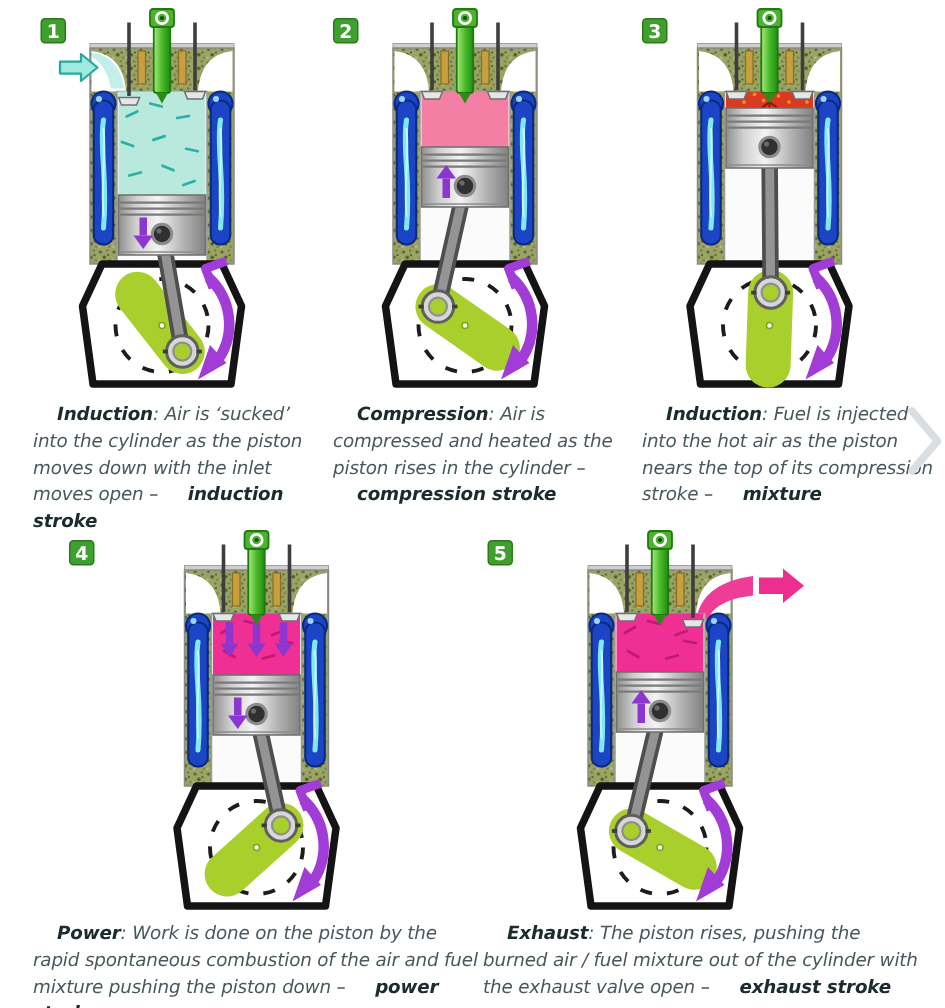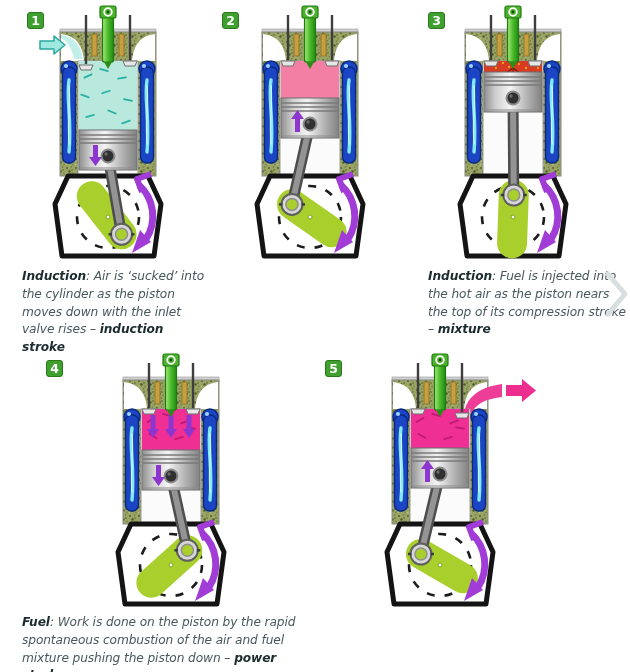--- a/index.html
+++ b/index.html
@@ -6,21 +6,21 @@
   .canvas{position:relative;width:630px;height:672px;background:#ffffff;overflow:hidden;
           font-family:"DejaVu Sans",sans-serif;}
   .panel{position:absolute;}
   .num{position:absolute;width:17px;height:17px;border-radius:3px;
        display:flex;align-items:center;justify-content:center;
        color:#ffffff;font-weight:bold;font-size:12.5px;font-style:normal;
        border:1px solid #2a7a1c;box-sizing:border-box;}
   .engine{position:absolute;}
   .caption{position:absolute;margin:0;font-style:italic;font-size:12.2px;
            line-height:1.46;color:#48585c;letter-spacing:-0.1px;}
-  .caption b{color:#1b2b2e;font-weight:700;}
+  .caption b{color:#1b2b2e;font-weight:700;margin-left:16px;}
   .page-chevron{position:absolute;left:603px;top:270px;width:28px;height:50px;}
 </style>
 </head>
 <body>
 
 <div class="canvas">
 
   <section class="panel" style="left:20px;top:4px;width:196px;height:345px;">
     <span class="num" style="left: 7px; top: 8px; background: rgb(63, 160, 47);">1</span>
     <svg class="engine" style="left:18px;top:0px;" width="140" height="262" viewBox="0 0 140 262">
@@ -101,21 +101,21 @@
         <line x1="42" y1="164" x2="98" y2="164" stroke="#8d8d8d" stroke-width="1"></line>
         <circle cx="70" cy="152" r="6.5" fill="#303030" stroke="#8c8c8c" stroke-width="2"></circle>
         <circle cx="68" cy="150" r="1.7" fill="#6a6a6a"></circle>
         <rect x="55" y="141" width="5" height="12" fill="#8d35cf"></rect>
         <polygon points="51,153 64,153 57.5,162" fill="#8d35cf"></polygon>
         <path d="M101,181 A42,42 0 0 1 108,235" fill="none" stroke="#a23cd6" stroke-width="7"></path>
         <polygon points="94,249 113,238 102,226" fill="#a23cd6"></polygon>
         <path d="M113,170 L99,175 L104,188" fill="none" stroke="#a23cd6" stroke-width="6" stroke-linejoin="round"></path>
         <path d="M2,37 L16,37 L16,32 L27,41 L16,50 L16,45 L2,45 Z" fill="#9fe9e1" stroke="#29a89f" stroke-width="1.5" stroke-linejoin="round"></path>
       </svg>
-    <p class="caption" style="left:2px;top:264px;width:186px;"><b>Induction</b><span>: Air is ‘sucked’ into the cylinder as the piston moves down with the inlet valve rises – </span><b>induction stroke</b></p>
+    <p class="caption" style="left:2px;top:264px;width:186px;"><b>Induction</b><span>: Air is ‘sucked’ into the cylinder as the piston moves down with the inlet moves open – </span><b>induction stroke</b></p>
   </section>
 
   <section class="panel" style="left:220px;top:4px;width:200px;height:345px;">
     <span class="num" style="left: 2px; top: 8px; background: rgb(63, 160, 47);">2</span>
     <svg class="engine" style="left:20px;top:0px;" width="140" height="262" viewBox="0 0 140 262">
         <defs>
           <pattern id="spk1" width="9" height="9" patternUnits="userSpaceOnUse">
             <rect width="9" height="9" fill="#99a465"></rect>
             <circle cx="2" cy="2" r="1.1" fill="#59632f"></circle>
             <circle cx="6.5" cy="1" r="0.8" fill="#6e7840"></circle>
@@ -180,20 +180,21 @@
         <line x1="42" y1="107" x2="98" y2="107" stroke="#7a7a7a" stroke-width="1.5"></line>
         <line x1="42" y1="132" x2="98" y2="132" stroke="#8d8d8d" stroke-width="1"></line>
         <circle cx="70" cy="120" r="6.5" fill="#303030" stroke="#8c8c8c" stroke-width="2"></circle>
         <circle cx="68" cy="118" r="1.7" fill="#6a6a6a"></circle>
         <rect x="55" y="115" width="5" height="13" fill="#8d35cf"></rect>
         <polygon points="51,115 64,115 57.5,106" fill="#8d35cf"></polygon>
         <path d="M101,181 A42,42 0 0 1 108,235" fill="none" stroke="#a23cd6" stroke-width="7"></path>
         <polygon points="94,249 113,238 102,226" fill="#a23cd6"></polygon>
         <path d="M113,170 L99,175 L104,188" fill="none" stroke="#a23cd6" stroke-width="6" stroke-linejoin="round"></path>
       </svg>
+    <p class="caption" style="left:2px;top:264px;width:196px;"><b>Compression</b><span>: Air is compressed and heated as the piston rises in the cylinder – </span><b>compression stroke</b></p>
   </section>
 
   <section class="panel" style="left:426px;top:4px;width:204px;height:345px;">
     <span class="num" style="left: 2px; top: 8px; background: rgb(63, 160, 47);">3</span>
     <svg class="engine" style="left:17px;top:0px;" width="140" height="262" viewBox="0 0 140 262">
         <defs>
           <pattern id="spk2" width="9" height="9" patternUnits="userSpaceOnUse">
             <rect width="9" height="9" fill="#99a465"></rect>
             <circle cx="2" cy="2" r="1.1" fill="#59632f"></circle>
             <circle cx="6.5" cy="1" r="0.8" fill="#6e7840"></circle>
@@ -358,21 +359,21 @@
         <line x1="42" y1="111" x2="98" y2="111" stroke="#7a7a7a" stroke-width="1.5"></line>
         <line x1="42" y1="136" x2="98" y2="136" stroke="#8d8d8d" stroke-width="1"></line>
         <circle cx="70" cy="124" r="6.5" fill="#303030" stroke="#8c8c8c" stroke-width="2"></circle>
         <circle cx="68" cy="122" r="1.7" fill="#6a6a6a"></circle>
         <rect x="55" y="113" width="5" height="12" fill="#8d35cf"></rect>
         <polygon points="51,125 64,125 57.5,134" fill="#8d35cf"></polygon>
         <path d="M101,181 A42,42 0 0 1 108,235" fill="none" stroke="#a23cd6" stroke-width="7"></path>
         <polygon points="94,249 113,238 102,226" fill="#a23cd6"></polygon>
         <path d="M113,170 L99,175 L104,188" fill="none" stroke="#a23cd6" stroke-width="6" stroke-linejoin="round"></path>
       </svg>
-    <p class="caption" style="left:2px;top:262px;width:300px;"><b>Fuel</b><span>: Work is done on the piston by the rapid spontaneous combustion of the air and fuel mixture pushing the piston down – </span><b>power stroke</b></p>
+    <p class="caption" style="left:2px;top:262px;width:300px;"><b>Power</b><span>: Work is done on the piston by the rapid spontaneous combustion of the air and fuel mixture pushing the piston down – </span><b>power stroke</b></p>
   </section>
 
   <section class="panel" style="left:320px;top:352px;width:310px;height:320px;">
     <span class="num" style="left: 5px; top: 8px; background: rgb(63, 160, 47);">5</span>
     <svg class="engine" style="left:50px;top:0px;" width="175" height="262" viewBox="0 0 175 262">
         <defs>
           <pattern id="spk4" width="9" height="9" patternUnits="userSpaceOnUse">
             <rect width="9" height="9" fill="#99a465"></rect>
             <circle cx="2" cy="2" r="1.1" fill="#59632f"></circle>
             <circle cx="6.5" cy="1" r="0.8" fill="#6e7840"></circle>
@@ -445,19 +446,20 @@
         <line x1="42" y1="134" x2="98" y2="134" stroke="#8d8d8d" stroke-width="1"></line>
         <circle cx="70" cy="122" r="6.5" fill="#303030" stroke="#8c8c8c" stroke-width="2"></circle>
         <circle cx="68" cy="120" r="1.7" fill="#6a6a6a"></circle>
         <rect x="55" y="117" width="5" height="13" fill="#8d35cf"></rect>
         <polygon points="51,117 64,117 57.5,108" fill="#8d35cf"></polygon>
         <path d="M101,181 A42,42 0 0 1 108,235" fill="none" stroke="#a23cd6" stroke-width="7"></path>
         <polygon points="94,249 113,238 102,226" fill="#a23cd6"></polygon>
         <path d="M113,170 L99,175 L104,188" fill="none" stroke="#a23cd6" stroke-width="6" stroke-linejoin="round"></path>
         <path d="M136,33 L152,33 L152,27 L166,38.5 L152,50 L152,44 L136,44 Z" fill="#ee2e8f"></path>
       </svg>
+    <p class="caption" style="left:2px;top:262px;width:294px;"><b>Exhaust</b><span>: The piston rises, pushing the burned air / fuel mixture out of the cylinder with the exhaust valve open – </span><b>exhaust stroke</b></p>
   </section>
 
   <svg class="page-chevron" viewBox="0 0 28 50">
     <polyline points="5,4 22,24 5,44" fill="none" stroke="#d9dee1" stroke-width="5" stroke-linecap="round" stroke-linejoin="round"></polyline>
   </svg>
 
 </div>
 
 </body></html>

